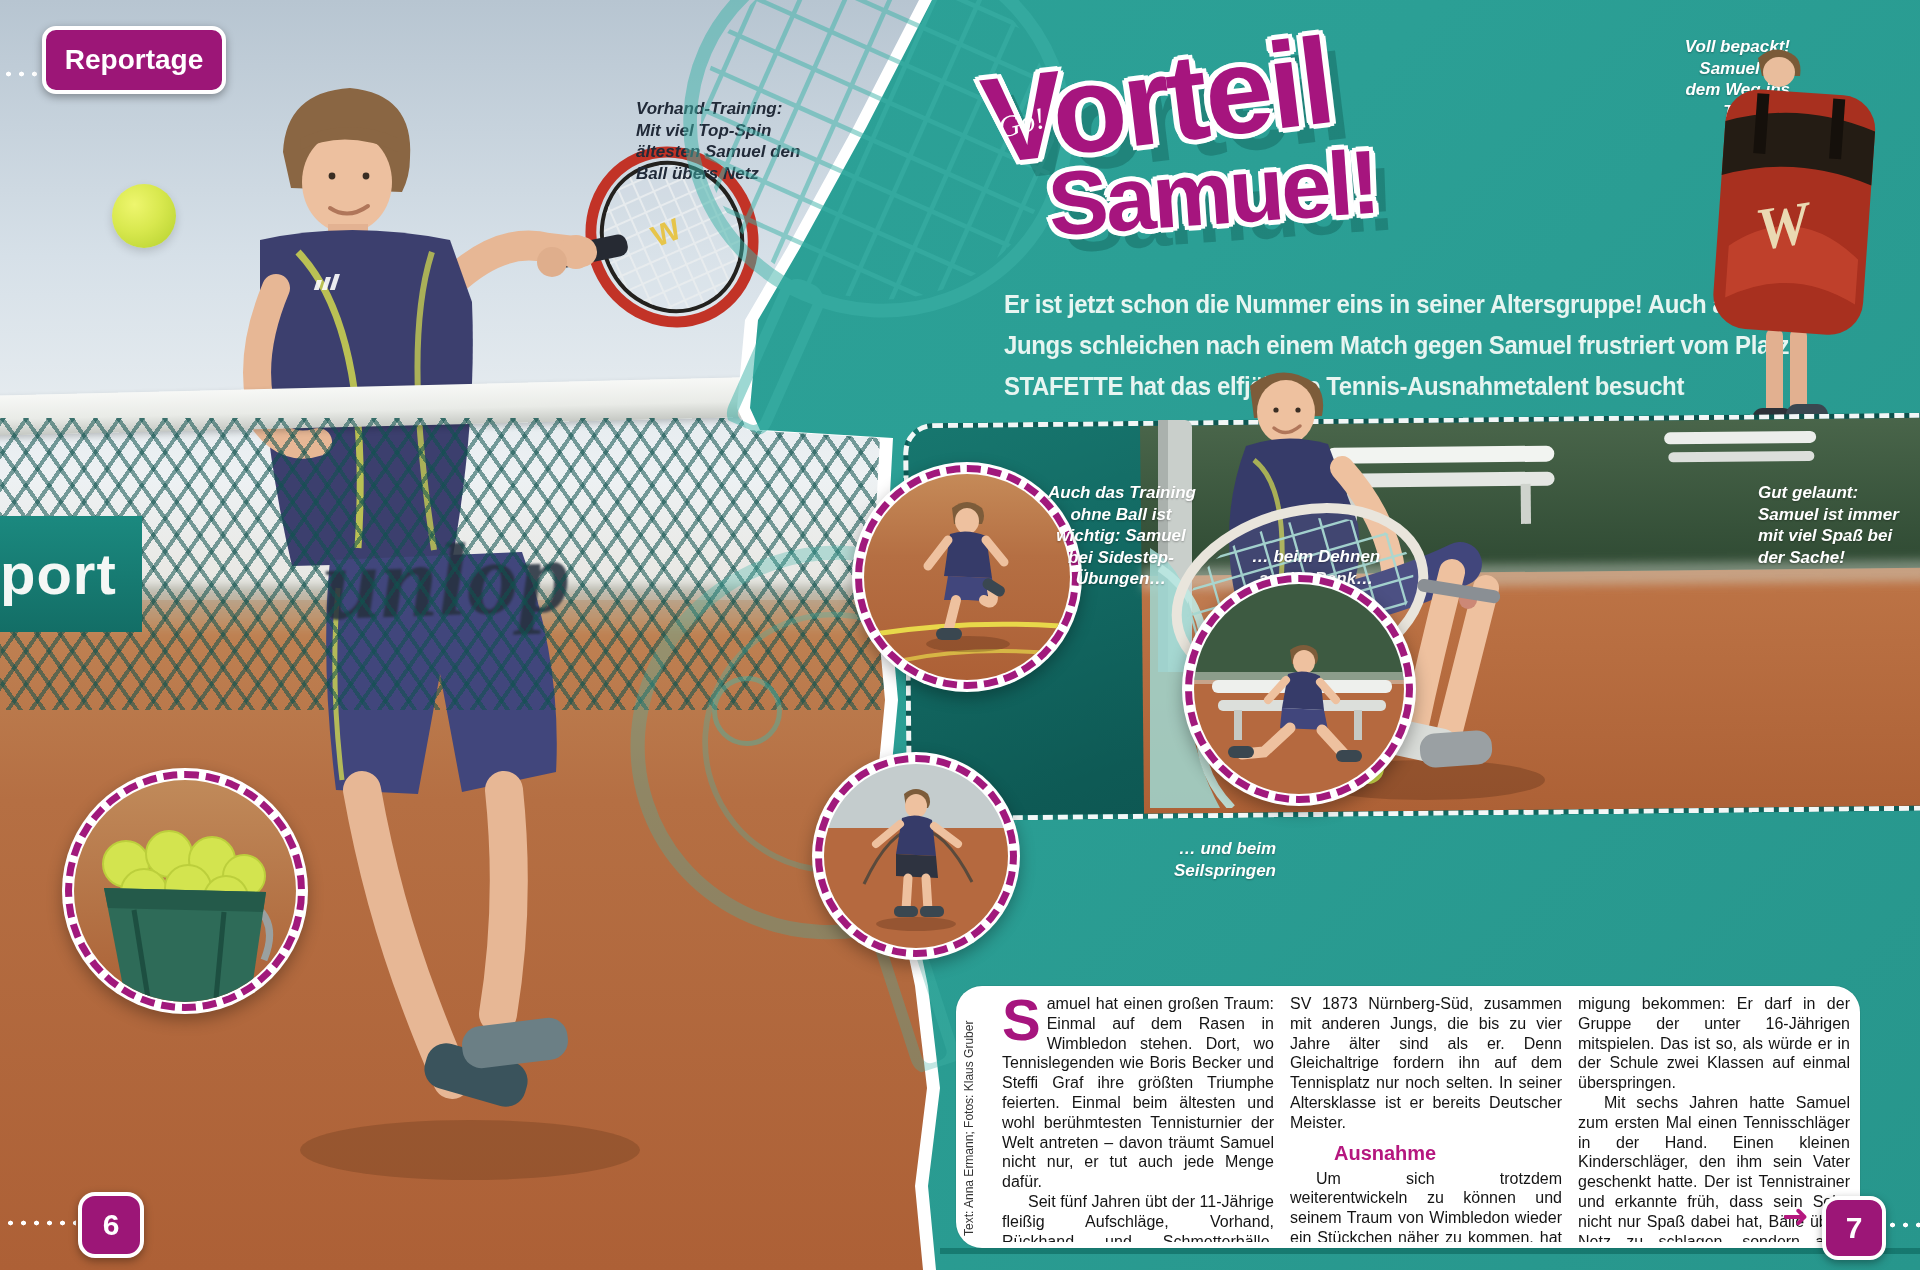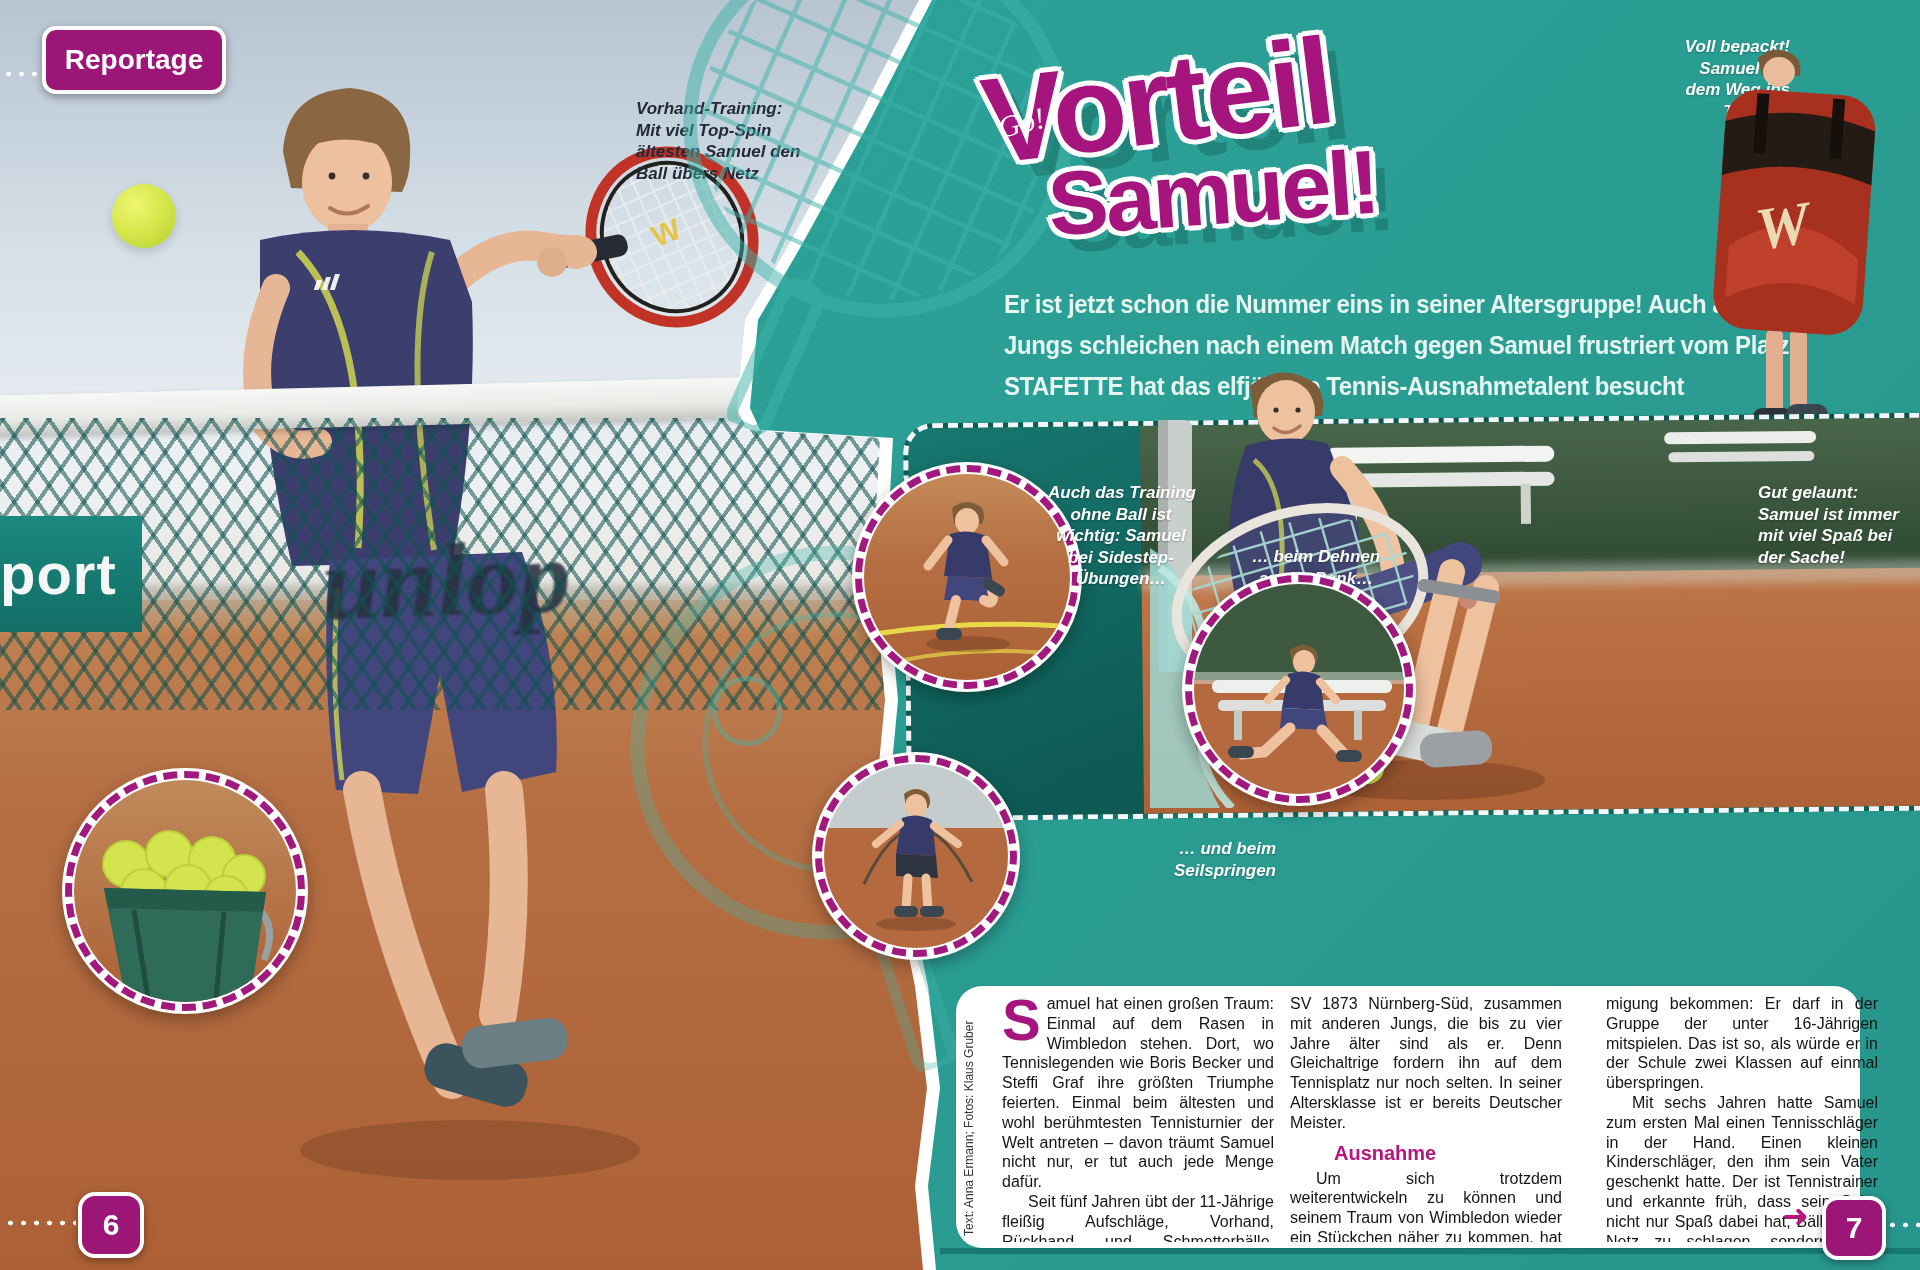--- a/index.html
+++ b/index.html
@@ -398,21 +398,21 @@
     <div class="abs credit" style="left:6px;top:12px;height:238px;">Text: Anna Ermann; Fotos: Klaus Gruber</div>
     <div class="col" style="left:46px;">
       <p><span class="dropcap">S</span><span>amuel hat einen großen Traum: Einmal auf dem Rasen in Wimbledon stehen. Dort, wo Tennislegenden wie Boris Becker und Steffi Graf ihre größten Triumphe feierten. Einmal beim ältesten und wohl berühmtesten Tennisturnier der Welt antreten – davon träumt Samuel nicht nur, er tut auch jede Menge dafür.</span></p>
       <p class="indent">Seit fünf Jahren übt der 11-Jährige fleißig Aufschläge, Vorhand, Rückhand und Schmetterbälle. Derzeit trainiert er beim</p>
     </div>
     <div class="col" style="left:334px;">
       <p>SV 1873 Nürnberg-Süd, zusammen mit anderen Jungs, die bis zu vier Jahre älter sind als er. Denn Gleichaltrige fordern ihn auf dem Tennisplatz nur noch selten. In seiner Altersklasse ist er bereits Deutscher Meister.</p>
       <div class="subhead">Ausnahme</div>
       <p class="indent">Um sich trotzdem weiterentwickeln zu können und seinem Traum von Wimbledon wieder ein Stückchen näher zu kommen, hat Samuel eine Ausnahmegeneh-</p>
     </div>
-    <div class="col" style="left:622px;margin-left:28px;">
+    <div class="col" style="left:622px;">
       <p>migung bekommen: Er darf in der Gruppe der unter 16-Jährigen mitspielen. Das ist so, als würde er in der Schule zwei Klassen auf einmal überspringen.</p>
       <p class="indent">Mit sechs Jahren hatte Samuel zum ersten Mal einen Tennisschläger in der Hand. Einen kleinen Kinderschläger, den ihm sein Vater geschenkt hatte. Der ist Tennistrainer und erkannte früh, dass sein Sohn nicht nur Spaß dabei hat, Bälle übers Netz zu schlagen, sondern auch Talent zeigt. Seitdem dreht sich</p>
     </div>
   </div>
   <div class="abs" style="left:940px;top:1248px;width:980px;height:6px;background:rgba(10,97,88,.55);"></div>
 
   <div class="abs" style="left:1782px;top:1200px;color:#b5177f;font:700 32px/1 'DejaVu Sans',sans-serif;">➜</div>
   <div class="abs badge" style="left:1822px;top:1196px;width:56px;height:56px;border-radius:16px;font-size:30px;">
     <span>7</span>
   </div>

